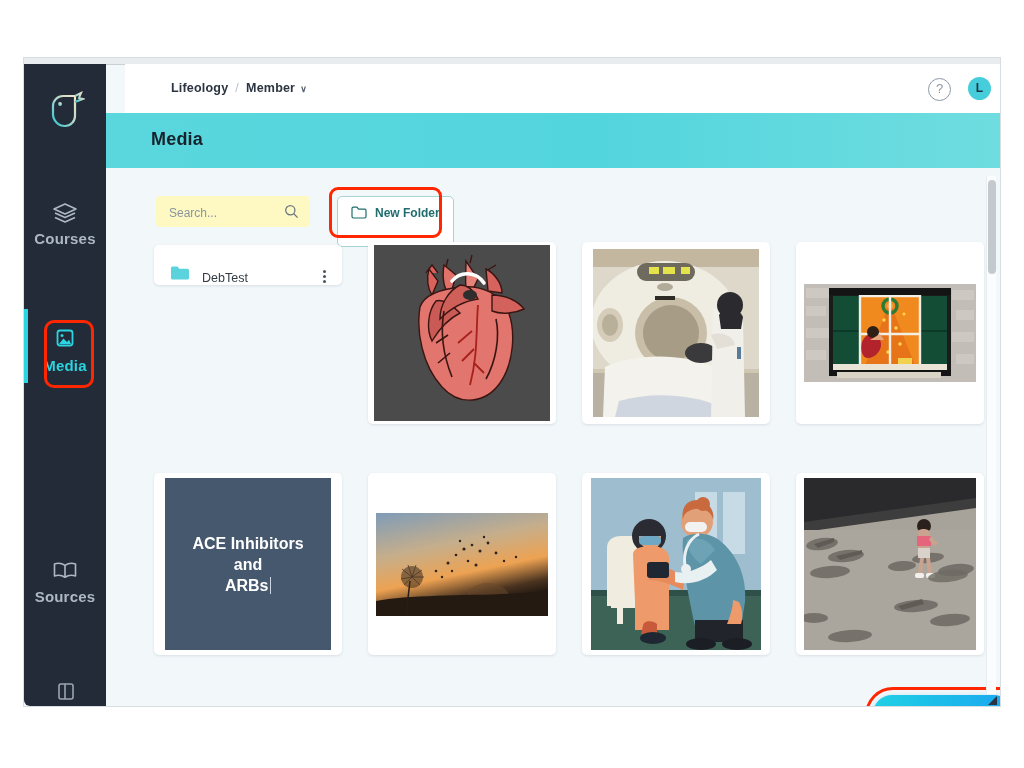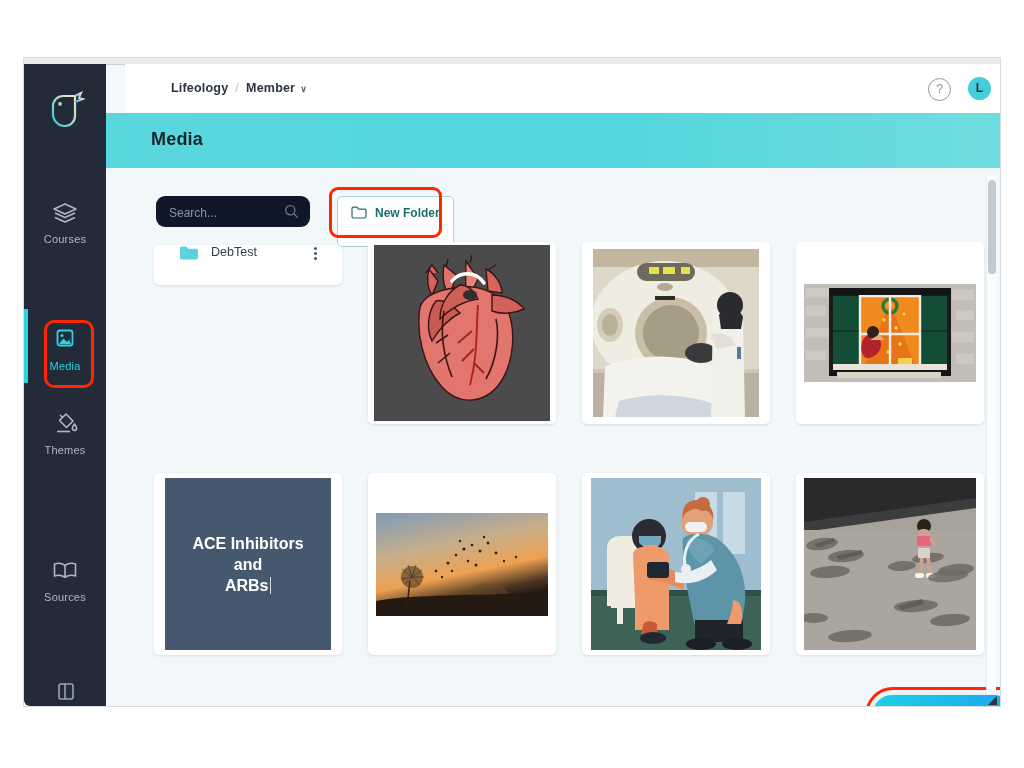--- a/index.html
+++ b/index.html
@@ -52,22 +52,22 @@
     cursor: pointer;
   }
   .rail-item .ri-icon {
     display: block;
     height: 26px;
     margin: 0 auto 7px auto;
     width: 30px;
   }
   .rail-item .ri-label {
     display: block;
-    font-size: 11px;
-    font-weight: normal;
+    font-size: 15px;
+    font-weight: bold;
     letter-spacing: .2px;
     line-height: 12px;
   }
   .rail-item.active .ri-label { color: #2ad4e0; }
   .active-bar {
     position: absolute;
     left: 0; width: 4px; height: 74px;
     background: #2ad4e0;
   }
   #media-highlight {
@@ -137,21 +137,21 @@
     left: 82px; top: 110px;
     width: 894px; height: 538px;
     background: #f2f8fa;
   }
 
   
   #toolbar { position: absolute; left: 50px; top: 28px; }
   #search-box {
     position: absolute; left: 0; top: 0;
     width: 154px; height: 31px;
-    background: #0f172a; border-radius: 9px;
+    background: #fef9c3; border-radius: 4px;
   }
   #search-input {
     position: absolute; left: 11px; top: 0;
     width: 110px; height: 31px;
     border: none; outline: none; background: transparent;
     font-family: "Liberation Sans", sans-serif;
     font-size: 12px; color: #6d7884;
   }
   #search-input::placeholder { color: #8a949f; }
   #search-icon {
@@ -185,22 +185,22 @@
   }
   .card {
     position: absolute;
     background: #ffffff;
     border-radius: 5px;
     box-shadow: 0 1px 3px rgba(30,50,70,.13);
     overflow: hidden;
   }
   .folder-card {
     width: 188px; height: 40px;
-    display: flex; align-items: flex-start;
-    padding: 0 25px;
+    display: flex; align-items: flex-end;
+    padding: 0 16px;
     box-sizing: border-box;
     cursor: pointer;
   }
   .folder-card .fname {
     font-size: 12.5px; color: #333c46; margin-left: 12px;
     flex: 1;
   }
   .kebab { color: #4b5663; font-size: 14px; letter-spacing: 0; line-height: 6px; cursor: pointer; }
   .kebab i { display:block; width:3px; height:3px; border-radius:50%; background:#4b5663; margin: 2px 0; }
 
@@ -333,33 +333,20 @@
         <span class="ri-icon">
           <svg viewBox="0 0 30 26" width="30" height="26">
             <rect x="7.5" y="3.5" width="15" height="15" rx="2.5" fill="none" stroke="#2ad4e0" stroke-width="1.8"></rect>
             <circle cx="12" cy="8.5" r="1.5" fill="#2ad4e0"></circle>
             <path d="M9 17 L13.5 11.5 L17 15 L19 12.8 L21 17 Z" fill="#2ad4e0"></path>
           </svg>
         </span>
         <span class="ri-label">Media</span>
       </div>
 
-      <div class="rail-item" style="top:347px;">
-        <span class="ri-icon">
-          <svg viewBox="0 0 30 26" width="30" height="26">
-            <g fill="none" stroke="#aeb8c4" stroke-width="1.6" stroke-linejoin="round">
-              <path d="M9.5 9.5 L16 3 L23 10 L16.5 16.5 Z"></path>
-              <line x1="12.5" y1="6.5" x2="10" y2="4"></line>
-              <path d="M24.5 13 C26 15 26.6 16.3 26.6 17.3 A2.1 2.1 0 0 1 22.4 17.3 C22.4 16.3 23 15 24.5 13 Z"></path>
-              <line x1="7" y1="20.5" x2="20" y2="20.5"></line>
-            </g>
-          </svg>
-        </span>
-        <span class="ri-label">Themes</span>
-      </div>
 
 
       <div class="rail-item" style="top:494px;">
         <span class="ri-icon">
           <svg viewBox="0 0 30 26" width="30" height="26">
             <g fill="none" stroke="#aeb8c4" stroke-width="1.6" stroke-linejoin="round">
               <path d="M4.5 6 C7.5 5 11.5 5 15 7.4 C18.5 5 22.5 5 25.5 6 L25.5 18 C22.5 17 18.5 17 15 19.2 C11.5 17 7.5 17 4.5 18 Z"></path>
               <line x1="15" y1="7.4" x2="15" y2="19.2"></line>
             </g>
           </svg>

